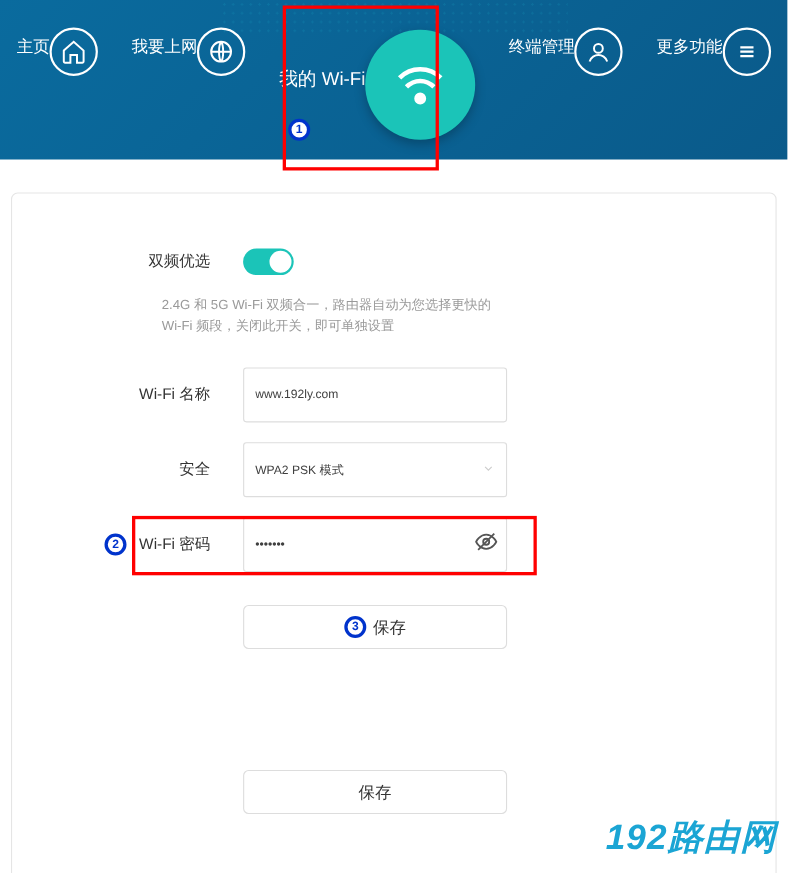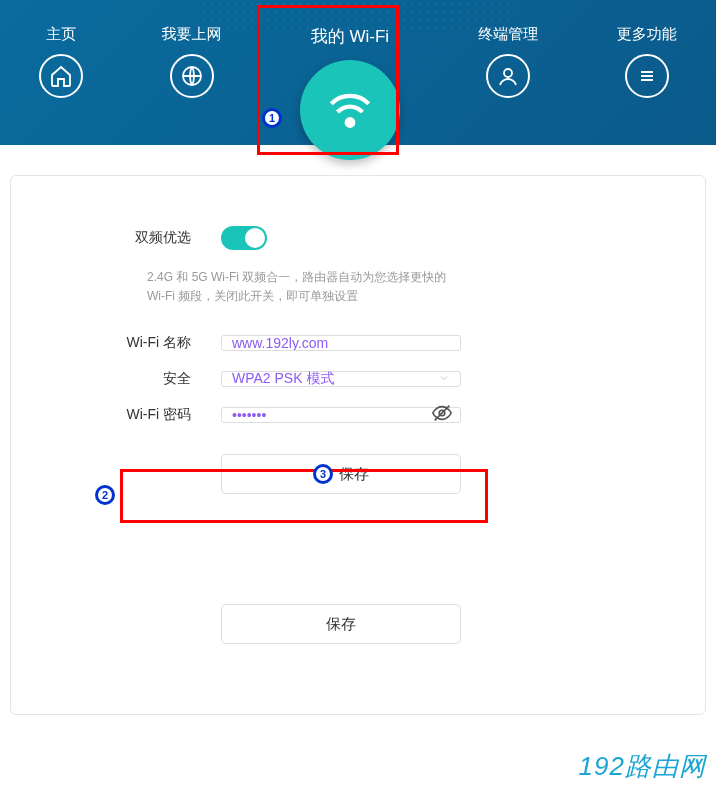--- a/index.html
+++ b/index.html
@@ -18,21 +18,21 @@
   content: '';
   position: absolute;
   top: 0; left: 200px; right: 200px; height: 30px;
   background: radial-gradient(circle, rgba(30,200,220,0.3) 1px, transparent 1px);
   background-size: 8px 8px;
   opacity: 0.4;
 }
 
 .nav-item {
   display: flex;
-  flex-direction: column;
+  flex-direction: row;
   align-items: center;
   color: #fff;
   cursor: pointer;
   position: relative;
 }
 .nav-label { font-size: 15px; margin-bottom: 10px; }
 .nav-icon {
   width: 44px; height: 44px;
   border: 2px solid #fff; border-radius: 50%;
   display: flex; align-items: center; justify-content: center;
@@ -112,26 +112,26 @@
   margin-left: 76px;
   font-size: 12px;
   color: #999;
   line-height: 1.6;
   margin-bottom: 28px;
   max-width: 310px;
 }
 
 .input, .select {
   width: 240px;
-  height: 16px;
+  height: 50px;
   border: 1px solid #ddd;
   border-radius: 3px;
   padding: 0 10px;
-  font-size: 14px;
-  color: #8b5cf6;
+  font-size: 11px;
+  color: #404040;
   display: flex;
   align-items: center;
   background: #fff;
 }
 .password-wrap { position: relative; width: 240px; }
 .password-wrap .input { padding-right: 36px; }
 .eye-icon {
   position: absolute;
   right: 8px; top: 50%;
   transform: translateY(-50%);
@@ -157,22 +157,22 @@
   justify-content: center;
   gap: 6px;
   position: relative;
 }
 
 .spacer { height: 50px; }
 
 .watermark {
   position: absolute;
   right: 10px; bottom: 10px;
-  font-size: 26px;
-  font-weight: normal;
+  font-size: 32px;
+  font-weight: bold;
   color: #1ba5d4;
   font-style: italic;
   letter-spacing: 1px;
 }
 </style>
 </head>
 <body>
 
 <div class="header">
   <div class="nav-item">

